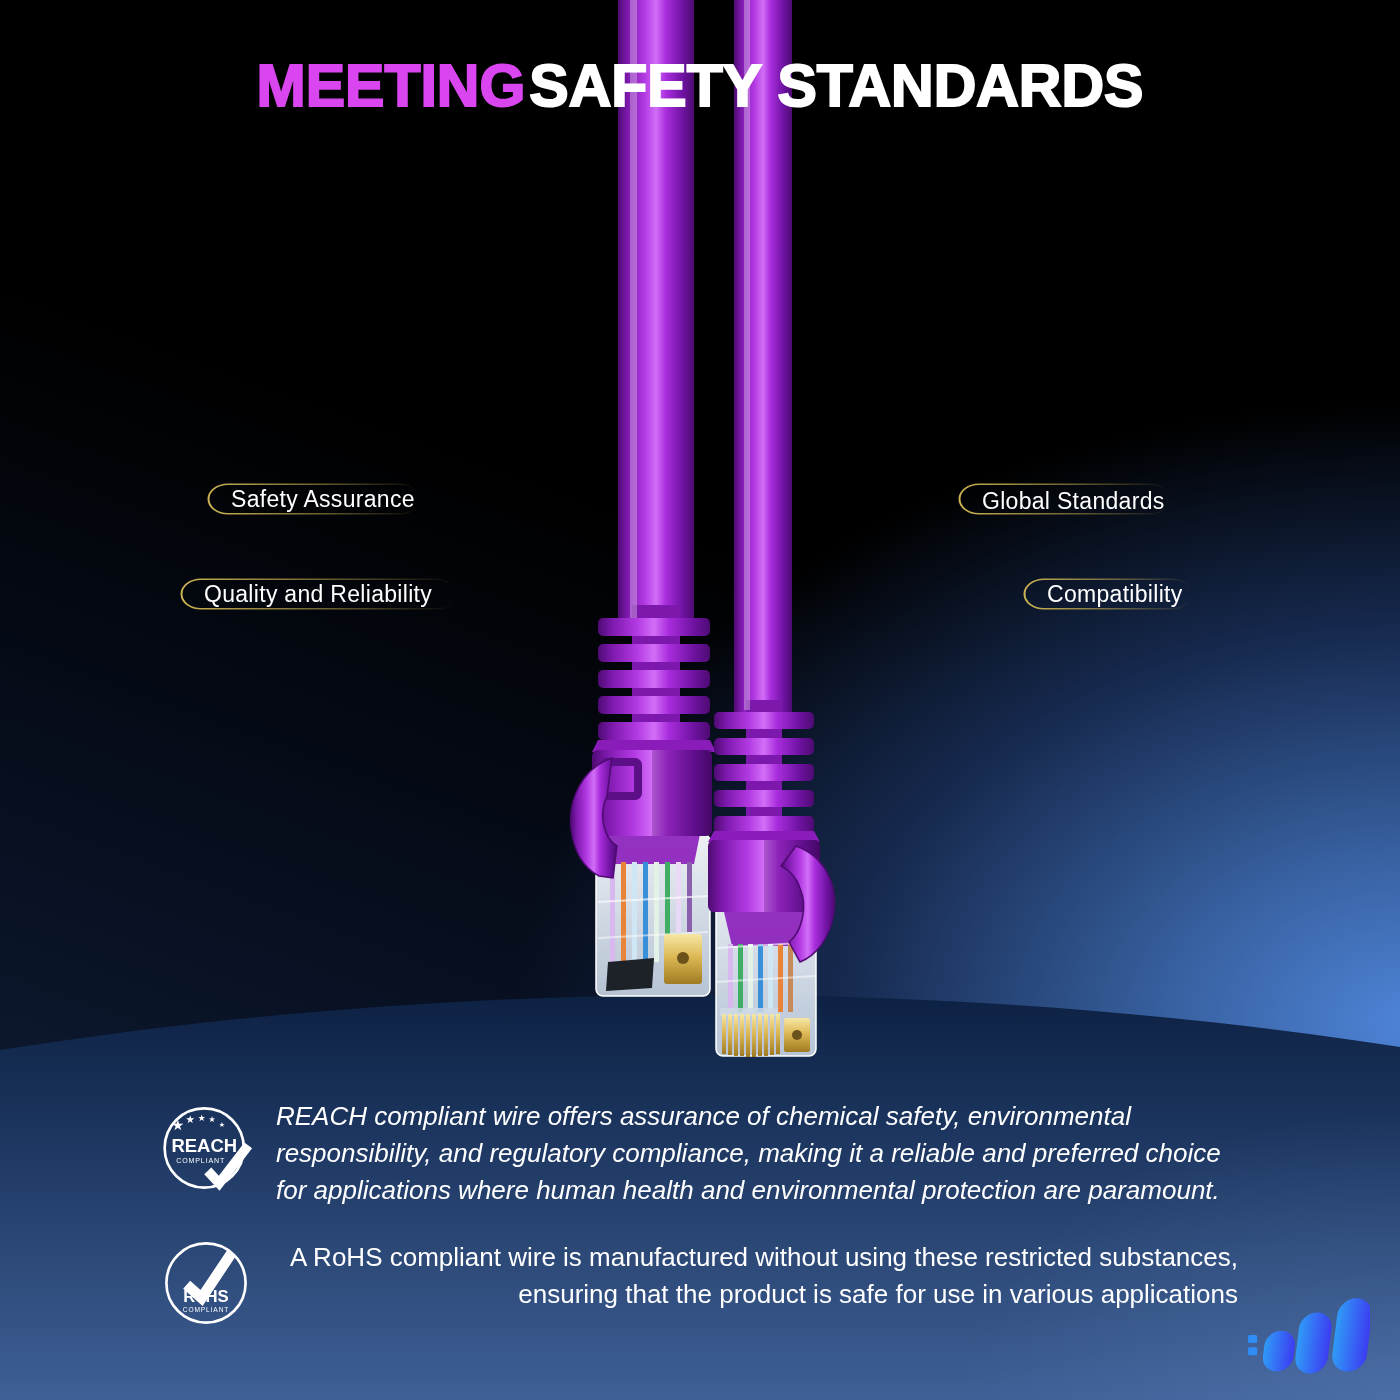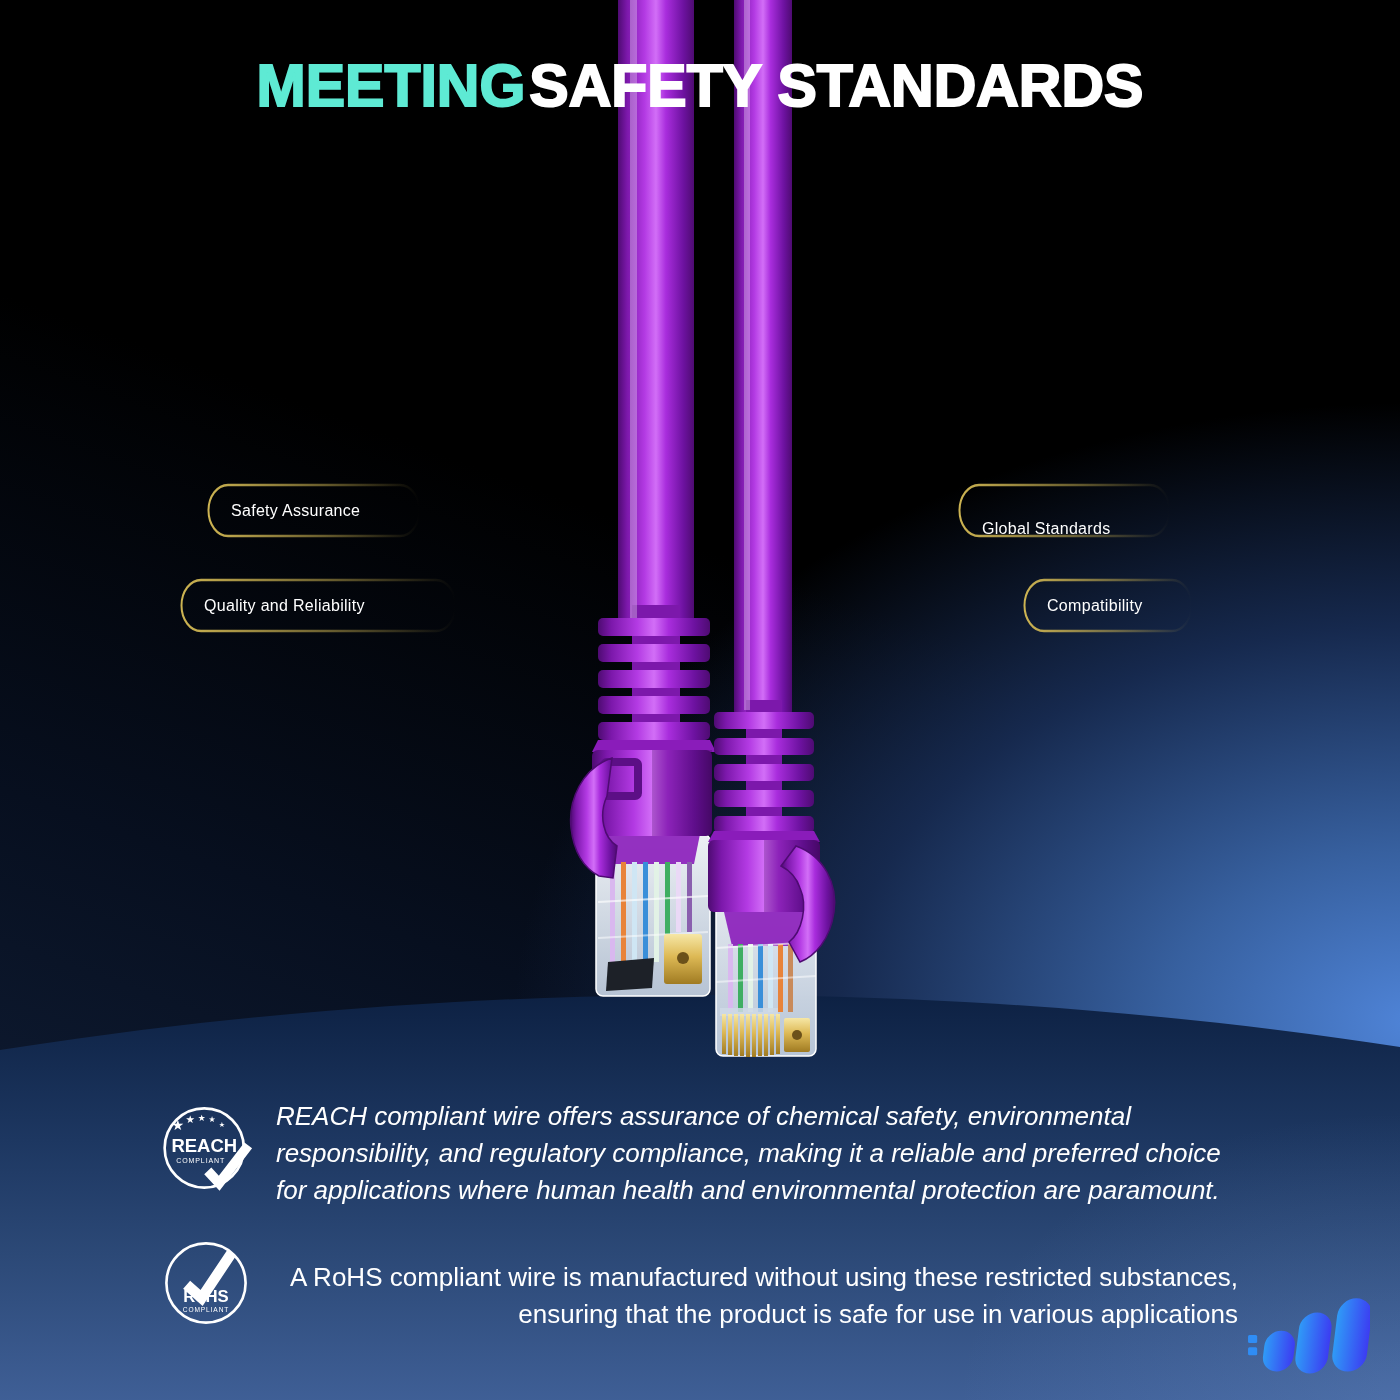--- a/index.html
+++ b/index.html
@@ -12,43 +12,43 @@
         linear-gradient(200deg,#000 0%,#000 42%,#070f1f 68%,#13233f 100%);}
   .dome{position:absolute;z-index:1;left:-1890px;top:995px;width:5200px;height:2900px;
         border-radius:50%;
         background:linear-gradient(to bottom,#0d2143 0%,#1d3761 5%,#2c4977 9%,#3f5f96 14%,#46659c 100%);}
   .dome-glow{position:absolute;z-index:1;left:700px;top:990px;width:700px;height:410px;
         background:radial-gradient(90% 100% at 100% 100%, rgba(110,150,215,.28) 0%, rgba(110,150,215,0) 70%);}
   
   .title{position:absolute;z-index:4;left:0;right:0;top:52px;margin:0;text-align:center;
          font-size:59px;font-weight:bold;letter-spacing:0px;color:#fff;
          -webkit-text-stroke:2px currentColor;}
-  .title .pre{color:#5eead4;margin-right:4px;}
+  .title .pre{color:#d946ef;margin-right:4px;}
   .title .hl{color:#ffffff;}
   
-  .pill{position:absolute;z-index:4;height:55px;display:flex;align-items:center;
-        padding-left:24px;box-sizing:border-box;color:#fff;font-size:16px;letter-spacing:.3px;}
+  .pill{position:absolute;z-index:4;height:32px;display:flex;align-items:center;
+        padding-left:24px;box-sizing:border-box;color:#fff;font-size:23px;letter-spacing:.3px;}
   .pill svg.border{position:absolute;inset:0;width:100%;height:100%;}
   .pill span{position:relative;}
   .p1{left:207px;top:483px;width:214px;}
   .p2{left:180px;top:578px;width:277px;align-items:center;}
   .p3{left:958px;top:483px;width:213px;align-items:flex-end;}
   .p4{left:1023px;top:578px;width:170px;}
   
   .cables{position:absolute;inset:0;z-index:2;}
   
   .row{position:absolute;z-index:4;left:162px;width:1090px;display:flex;gap:26px;align-items:flex-start;}
   .row1{top:1094px;}
   .row2{top:1239px;text-align:right;}
   .badge{flex:0 0 88px;}
   .badge svg{overflow:visible;display:block;}
   .row p{margin:0;color:#fff;font-size:26px;line-height:1.43;width:962px;}
   .row1 .badge{margin-top:10px;}
   .row1 p{margin-top:4px;font-style:italic;}
-  .row2 p{margin-top:20px;}
+  .row2 p{}
   
   .logo{position:absolute;z-index:4;left:1246px;top:1296px;width:124px;height:86px;}
 </style>
 </head>
 <body>
 
 <div class="canvas">
 
   <div class="bg"></div>
   <div class="dome"></div>

